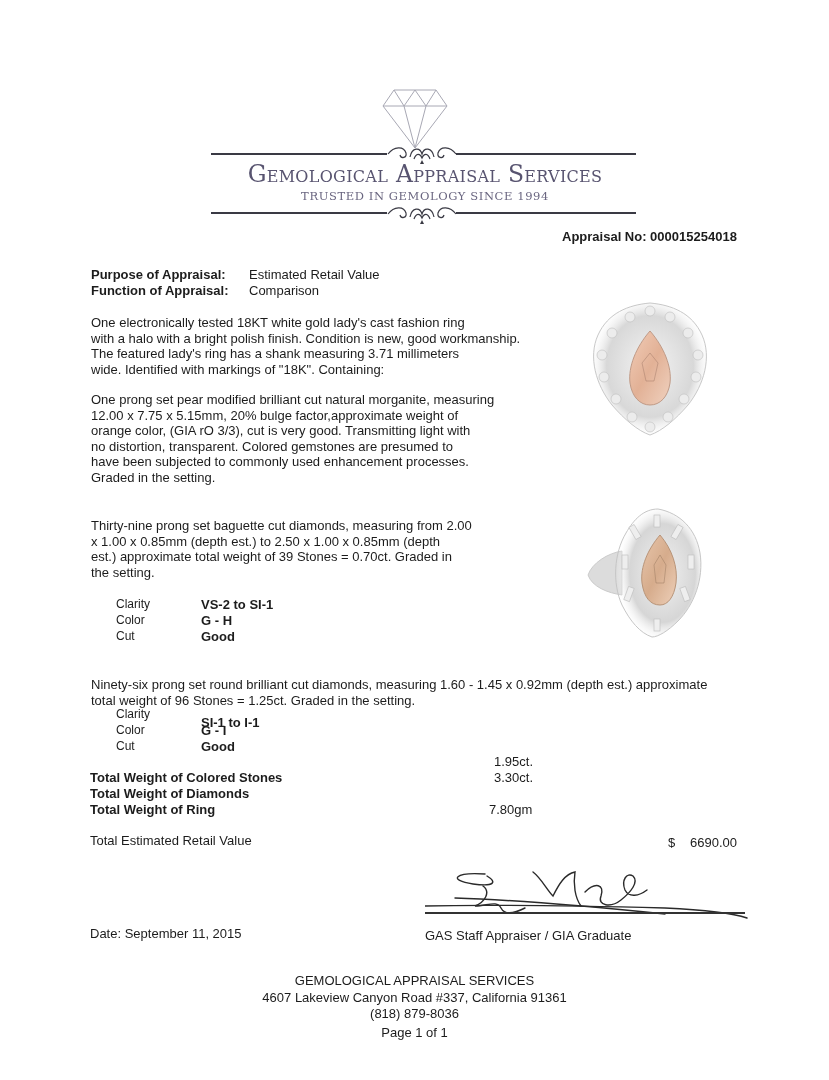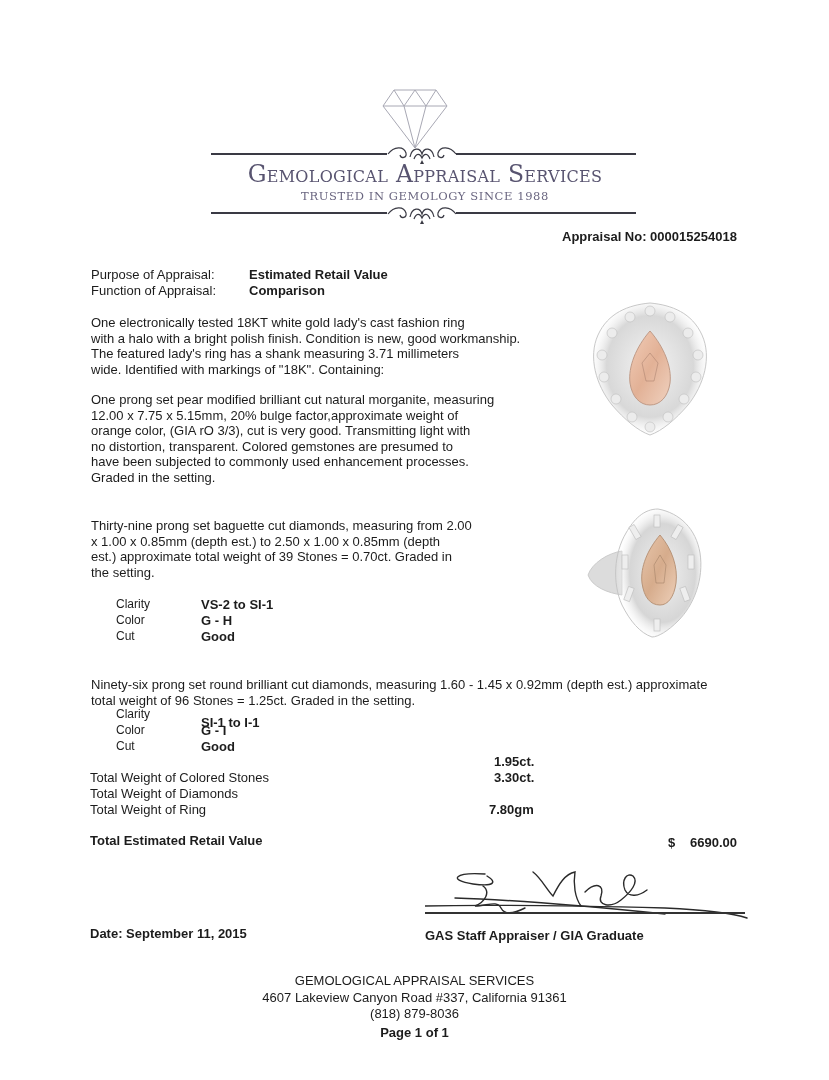--- a/index.html
+++ b/index.html
@@ -22,22 +22,22 @@
       color: #585470; font-variant: small-caps; white-space: nowrap;
     }
     .brand-tag {
       left: 200px; top: 189px; width: 450px; text-align: center;
       font-family: "DejaVu Serif", serif; font-size: 11.5px; letter-spacing: 0.6px;
       color: #6a6680; white-space: nowrap;
     }
 
     .appraisal-no { left: 562px; top: 229px; font-size: 13px; font-weight: bold; white-space: nowrap; }
 
-    .label { font-size: 13px; white-space: nowrap; }
-    .bold { font-weight: bold; }
+    .label { font-size: 13px; white-space: nowrap; font-weight: bold; }
+    .bold { font-weight: normal; }
     .para { font-size: 13px; line-height: 15.6px; white-space: nowrap; }
 
     .grade-label { font-size: 12px; white-space: nowrap; }
     .grade-val { font-size: 13px; font-weight: bold; white-space: nowrap; }
 
     .ring-img { width: 140px; height: 150px; }
 
     .sig-line { left: 425px; top: 912px; width: 320px; height: 1.5px; background: #333; }
 
     .footer { left: 200px; width: 429px; text-align: center; font-size: 13px; white-space: nowrap; }
@@ -60,21 +60,21 @@
 <svg class="abs scroll-top" viewBox="0 0 72 22">
   <g fill="none" stroke="#3a3a44" stroke-width="1.2">
     <path d="M2,11 C8,3 18,3 20,10 C21,15 15,16 14,12"></path>
     <path d="M70,11 C64,3 54,3 52,10 C51,15 57,16 58,12"></path>
     <path d="M24,14 C26,4 34,4 36,11 C38,4 46,4 48,14"></path>
     <path d="M28,16 C30,10 34,10 36,15 C38,10 42,10 44,16"></path>
   </g>
   <polygon points="36,17 34,21 38,21" fill="#3a3a44"></polygon>
 </svg>
 <div class="abs brand-title">Gemological Appraisal Services</div>
-<div class="abs brand-tag">TRUSTED IN GEMOLOGY SINCE 1988</div>
+<div class="abs brand-tag">TRUSTED IN GEMOLOGY SINCE 1994</div>
 <div class="abs rule rule-bot-left"></div>
 <div class="abs rule rule-bot-right"></div>
 <svg class="abs scroll-bot" viewBox="0 0 72 22">
   <g fill="none" stroke="#3a3a44" stroke-width="1.2">
     <path d="M2,11 C8,3 18,3 20,10 C21,15 15,16 14,12"></path>
     <path d="M70,11 C64,3 54,3 52,10 C51,15 57,16 58,12"></path>
     <path d="M24,14 C26,4 34,4 36,11 C38,4 46,4 48,14"></path>
     <path d="M28,16 C30,10 34,10 36,15 C38,10 42,10 44,16"></path>
   </g>
   <polygon points="36,17 34,21 38,21" fill="#3a3a44"></polygon>

